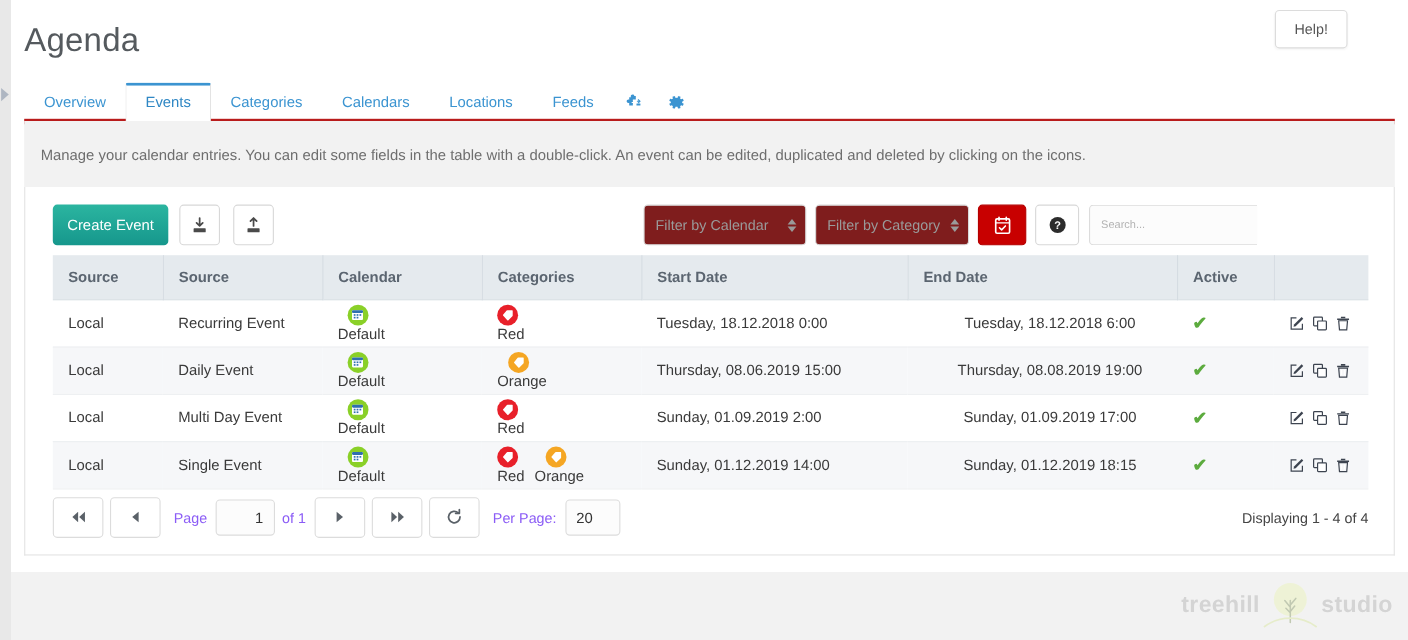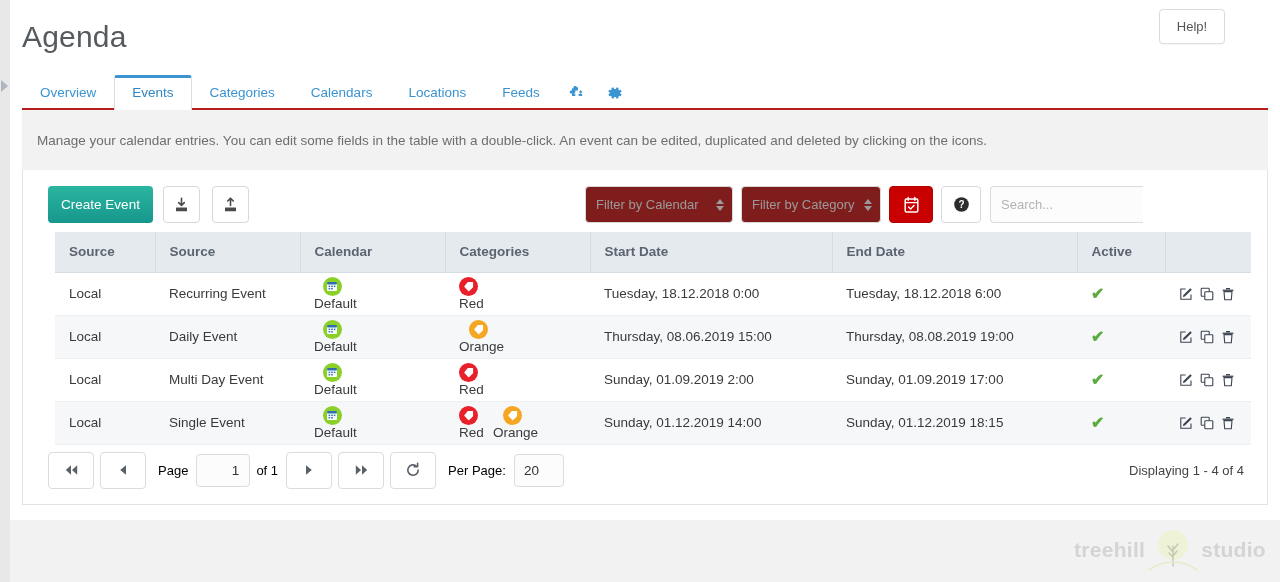--- a/index.html
+++ b/index.html
@@ -162,38 +162,38 @@
     border-radius: 4px;
     display: flex; align-items: center; justify-content: center;
     cursor: pointer;
   }
   .search-input {
     position: absolute; left: 967px; top: 16px;
     width: 153px; height: 37px;
     background: #fcfcfc; border: 1px solid #dcdcdc;
     border-right: none;
     border-radius: 4px 0 0 4px;
-    font-size: 13px; color: #444;
+    font-size: 10px; color: #444;
     padding: 0 10px;
     font-family: "Liberation Sans", sans-serif;
     outline: none;
   }
   .search-input::placeholder { color: #b3b3b3; }
   .btn-clear {
     position: absolute; left: 1120px; top: 16px;
     width: 101px; height: 37px;
     background: #fff; border: 1px solid #dcdcdc;
     border-radius: 0 4px 4px 0;
     font-size: 13.5px; color: #4a4a4a;
     font-family: "Liberation Sans", sans-serif;
     cursor: pointer;
   }
   
   table.grid {
-    position: absolute; left: 32px; top: 62px;
+    position: absolute; left: 25px; top: 62px;
     width: 1196px;
     border-collapse: collapse;
     font-size: 13.5px;
   }
   table.grid th {
     background: #e5eaee;
     color: #5b6570;
     font-weight: bold;
     text-align: left;
     padding: 11px 0 11px 14px;
@@ -211,21 +211,21 @@
     vertical-align: middle;
     white-space: nowrap;
   }
   table.grid tr.odd td  { background: #ffffff; }
   table.grid tr.even td { background: #f6f7f9; }
   .col-source   { width: 100px; }
   .col-title    { width: 145px; }
   .col-calendar { width: 145px; }
   .col-cats     { width: 145px; }
   .col-start    { width: 242px; }
-  .col-end      { width: 245px; }
+  .col-end      { width: 245px; text-align: center; }
   .col-active   { width: 88px; }
   .col-actions  { width: 86px; }
   .badge {
     display: inline-flex; align-items: center;
     margin-right: 9px;
     flex-direction: column;
   }
   .dot {
     width: 19px; height: 19px; border-radius: 50%;
     display: inline-flex; align-items: center; justify-content: center;
@@ -246,21 +246,21 @@
   .pbtn {
     width: 46px; height: 37px;
     background: #fff; border: 1px solid #dcdcdc;
     border-radius: 4px;
     display: flex; align-items: center; justify-content: center;
     margin-right: 6px;
     cursor: pointer;
     color: #5a6168;
     font-size: 13px;
   }
-  .plabel { font-size: 13px; color: #000000; margin: 0 8px 0 6px; }
+  .plabel { font-size: 13px; color: #8b5cf6; margin: 0 8px 0 6px; }
   .pinput {
     width: 54px; height: 33px;
     border: 1px solid #dcdcdc; border-radius: 4px;
     background: #fcfcfc;
     text-align: right; padding-right: 10px;
     font-size: 13.5px; color: #333;
     font-family: "Liberation Sans", sans-serif;
     outline: none;
   }
   .pinput.per { width: 50px; text-align: left; padding-left: 9px; padding-right: 4px; }

